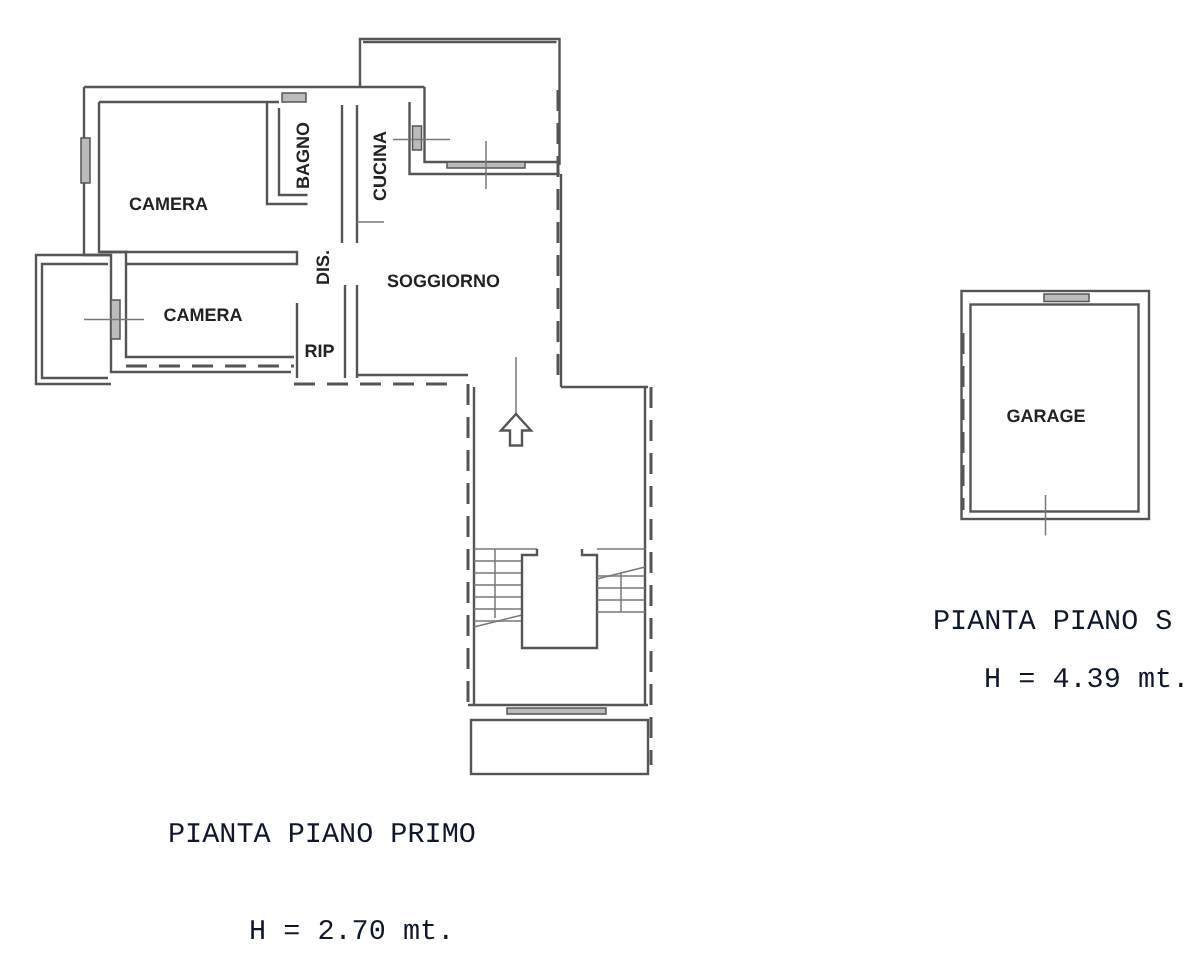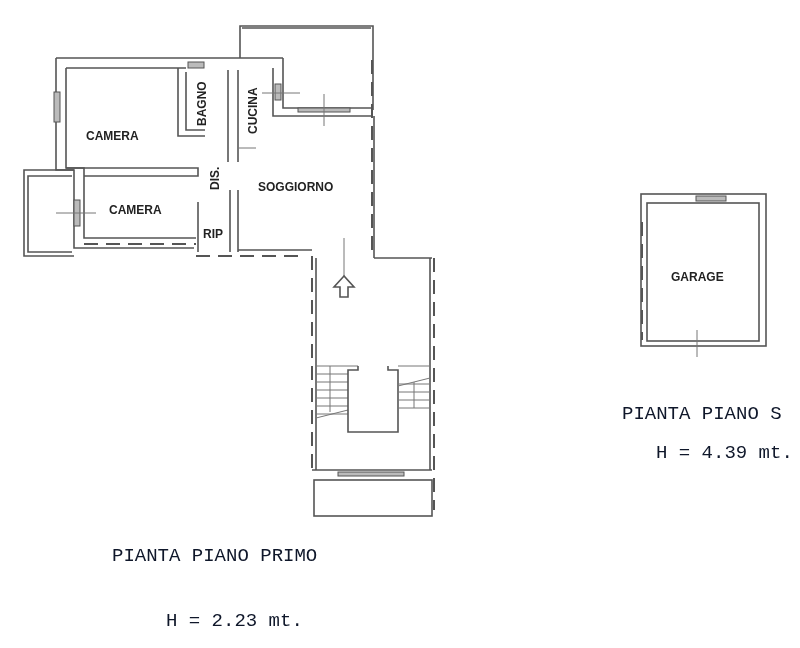--- a/index.html
+++ b/index.html
@@ -115,15 +115,15 @@
   <text class="room-label" x="0" y="0" transform="translate(206,126) rotate(-90)">BAGNO</text>
   <text class="room-label" x="0" y="0" transform="translate(257,134) rotate(-90)">CUCINA</text>
   <text class="room-label" x="0" y="0" transform="translate(219,190) rotate(-90)">DIS.</text>
   <text class="room-label" x="109" y="214">CAMERA</text>
   <text class="room-label" x="203" y="238">RIP</text>
   <text class="room-label" x="258" y="191">SOGGIORNO</text>
   <text class="room-label" x="671" y="281">GARAGE</text>
 </svg>
 
 <div class="caption" style="left:112px; top:534px;margin-top:11px;">PIANTA PIANO PRIMO</div>
-<div class="caption" style="left:166px; top:610px;">H = 2.23 mt.</div>
+<div class="caption" style="left:166px; top:610px;">H = 2.70 mt.</div>
 <div class="caption" style="left:622px; top:403px;">PIANTA PIANO S</div>
 <div class="caption" style="left:656px; top:442px;">H = 4.39 mt.</div>
 
 </body></html>

